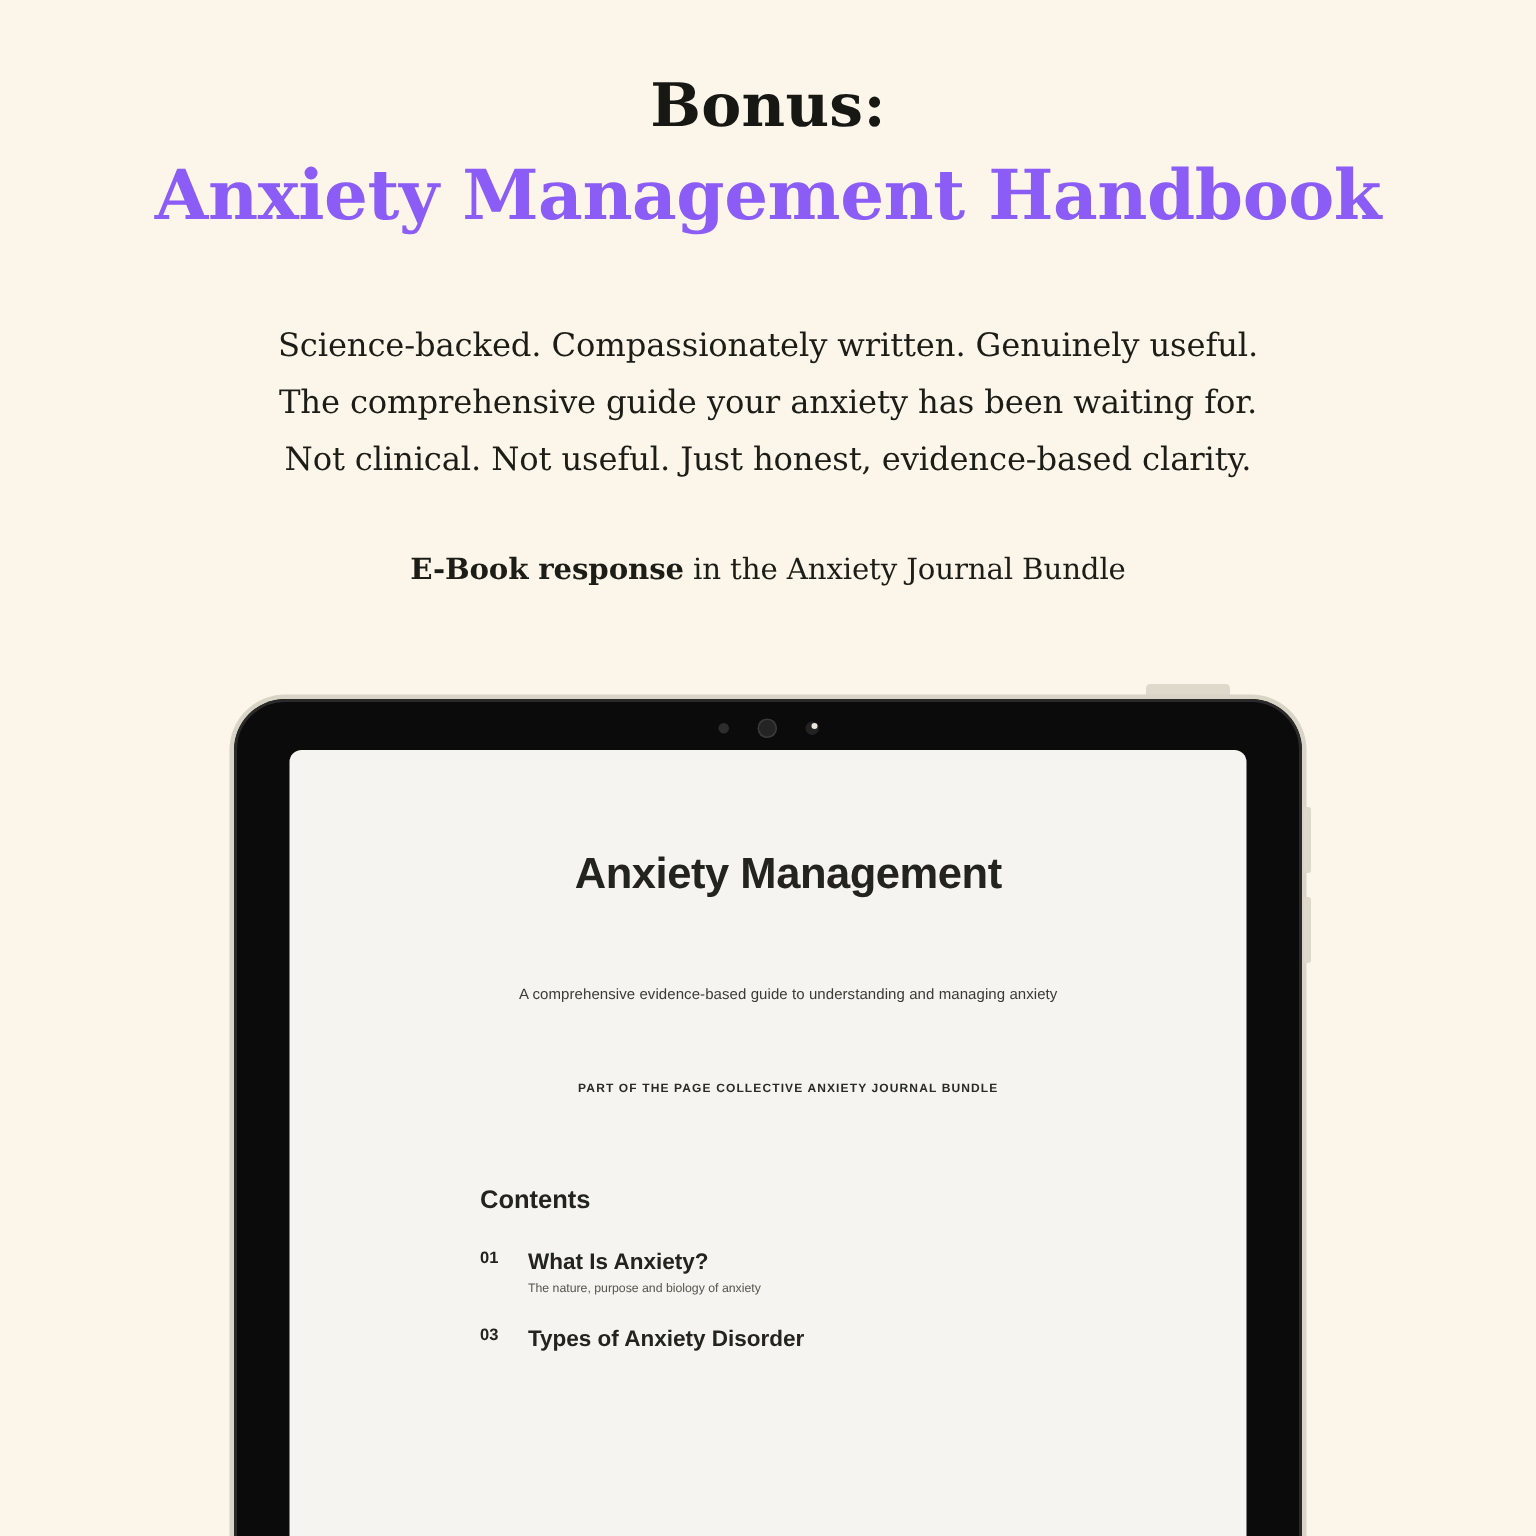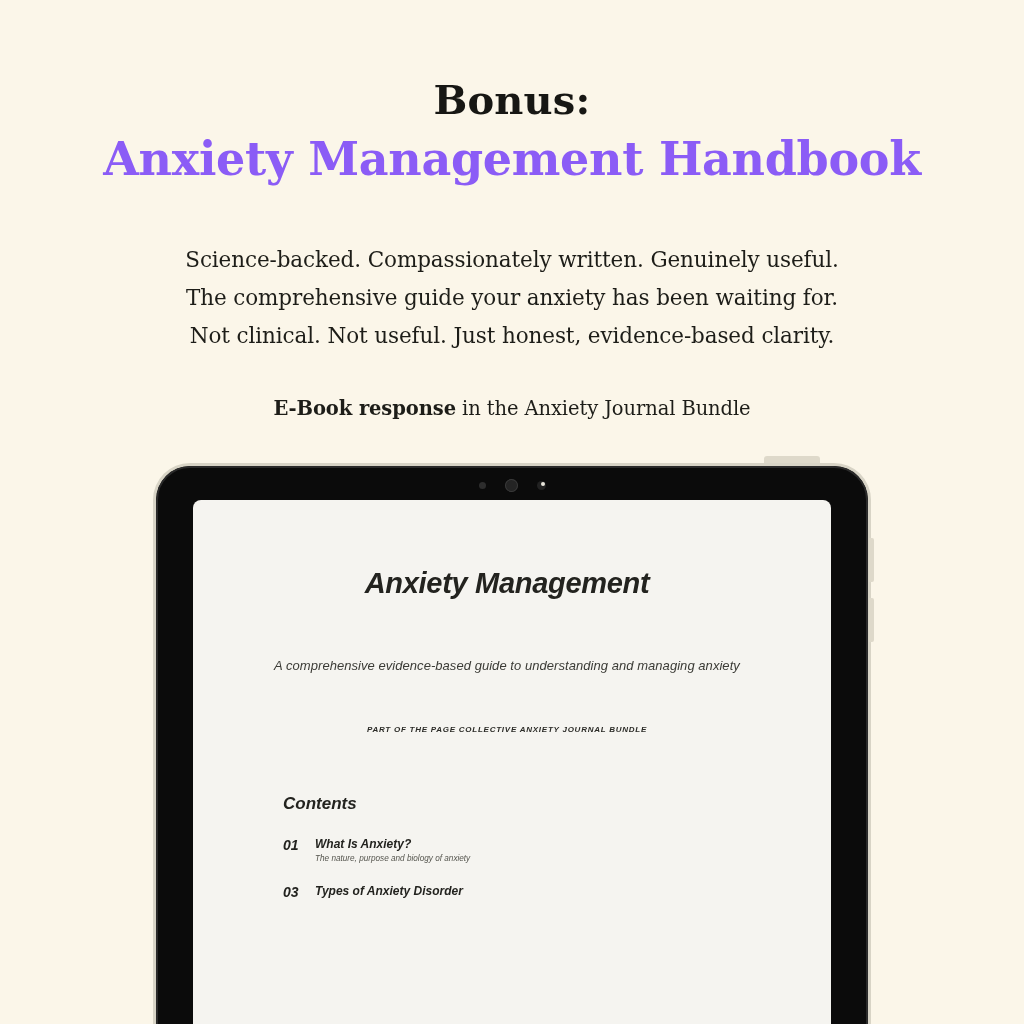--- a/index.html
+++ b/index.html
@@ -17,21 +17,21 @@
   }
 
   .page {
     width: 1024px;
     height: 1024px;
     position: relative;
   }
 
   
   .headline-block {
-    padding-top: 79px;
+    padding-top: 50px;
     text-align: center;
   }
   .headline-small {
     font-family: "DejaVu Serif", serif;
     font-weight: bold;
     font-size: 40px;
     line-height: 1.05;
     letter-spacing: 0.2px;
     color: #171714;
     margin: 0 0 14px 0;
@@ -173,39 +173,38 @@
     left: 37px;
     top: 34px;
     width: 638px;
     height: 566px;
     background: #f5f4f0;
     border-radius: 8px 8px 0 0;
     overflow: hidden;
   }
 
   .doc {
-    padding: 58px 62px 0 52px;
+    padding: 58px 62px 0 89px;
     box-sizing: border-box;
-    font-style: italic;
   }
   .doc-title {
     text-align: center;
     font-family: "Liberation Sans", sans-serif;
     font-weight: bold;
     font-size: 29px;
     line-height: 1.78;
     color: #23231f;
     letter-spacing: -0.3px;
     margin: 0;
   }
   .doc-subtitle {
     margin-top: 48px;
     text-align: center;
     font-family: "Liberation Sans", sans-serif;
-    font-size: 13px;
+    font-size: 10px;
     color: #3b3b36;
     letter-spacing: 0.05px;
   }
   .doc-kicker {
     margin-top: 52px;
     text-align: center;
     font-family: "Liberation Sans", sans-serif;
     font-weight: bold;
     font-size: 8px;
     letter-spacing: 0.75px;
@@ -229,29 +228,29 @@
   .toc-item {
     display: flex;
     align-items: flex-start;
     margin-bottom: 18px;
   }
   .toc-num {
     width: 32px;
     flex: 0 0 32px;
     font-family: "Liberation Sans", sans-serif;
     font-weight: bold;
-    font-size: 14px;
+    font-size: 11px;
     color: #23231f;
     padding-top: 1px;
   }
   .toc-text { flex: 1; }
   .toc-title {
     font-family: "Liberation Sans", sans-serif;
     font-weight: bold;
-    font-size: 12px;
+    font-size: 15px;
     color: #23231f;
     line-height: 1.35;
   }
   .toc-desc {
     font-family: "Liberation Sans", sans-serif;
     font-size: 8.2px;
     color: #55554e;
     line-height: 1.45;
     margin-top: 1px;
   }

